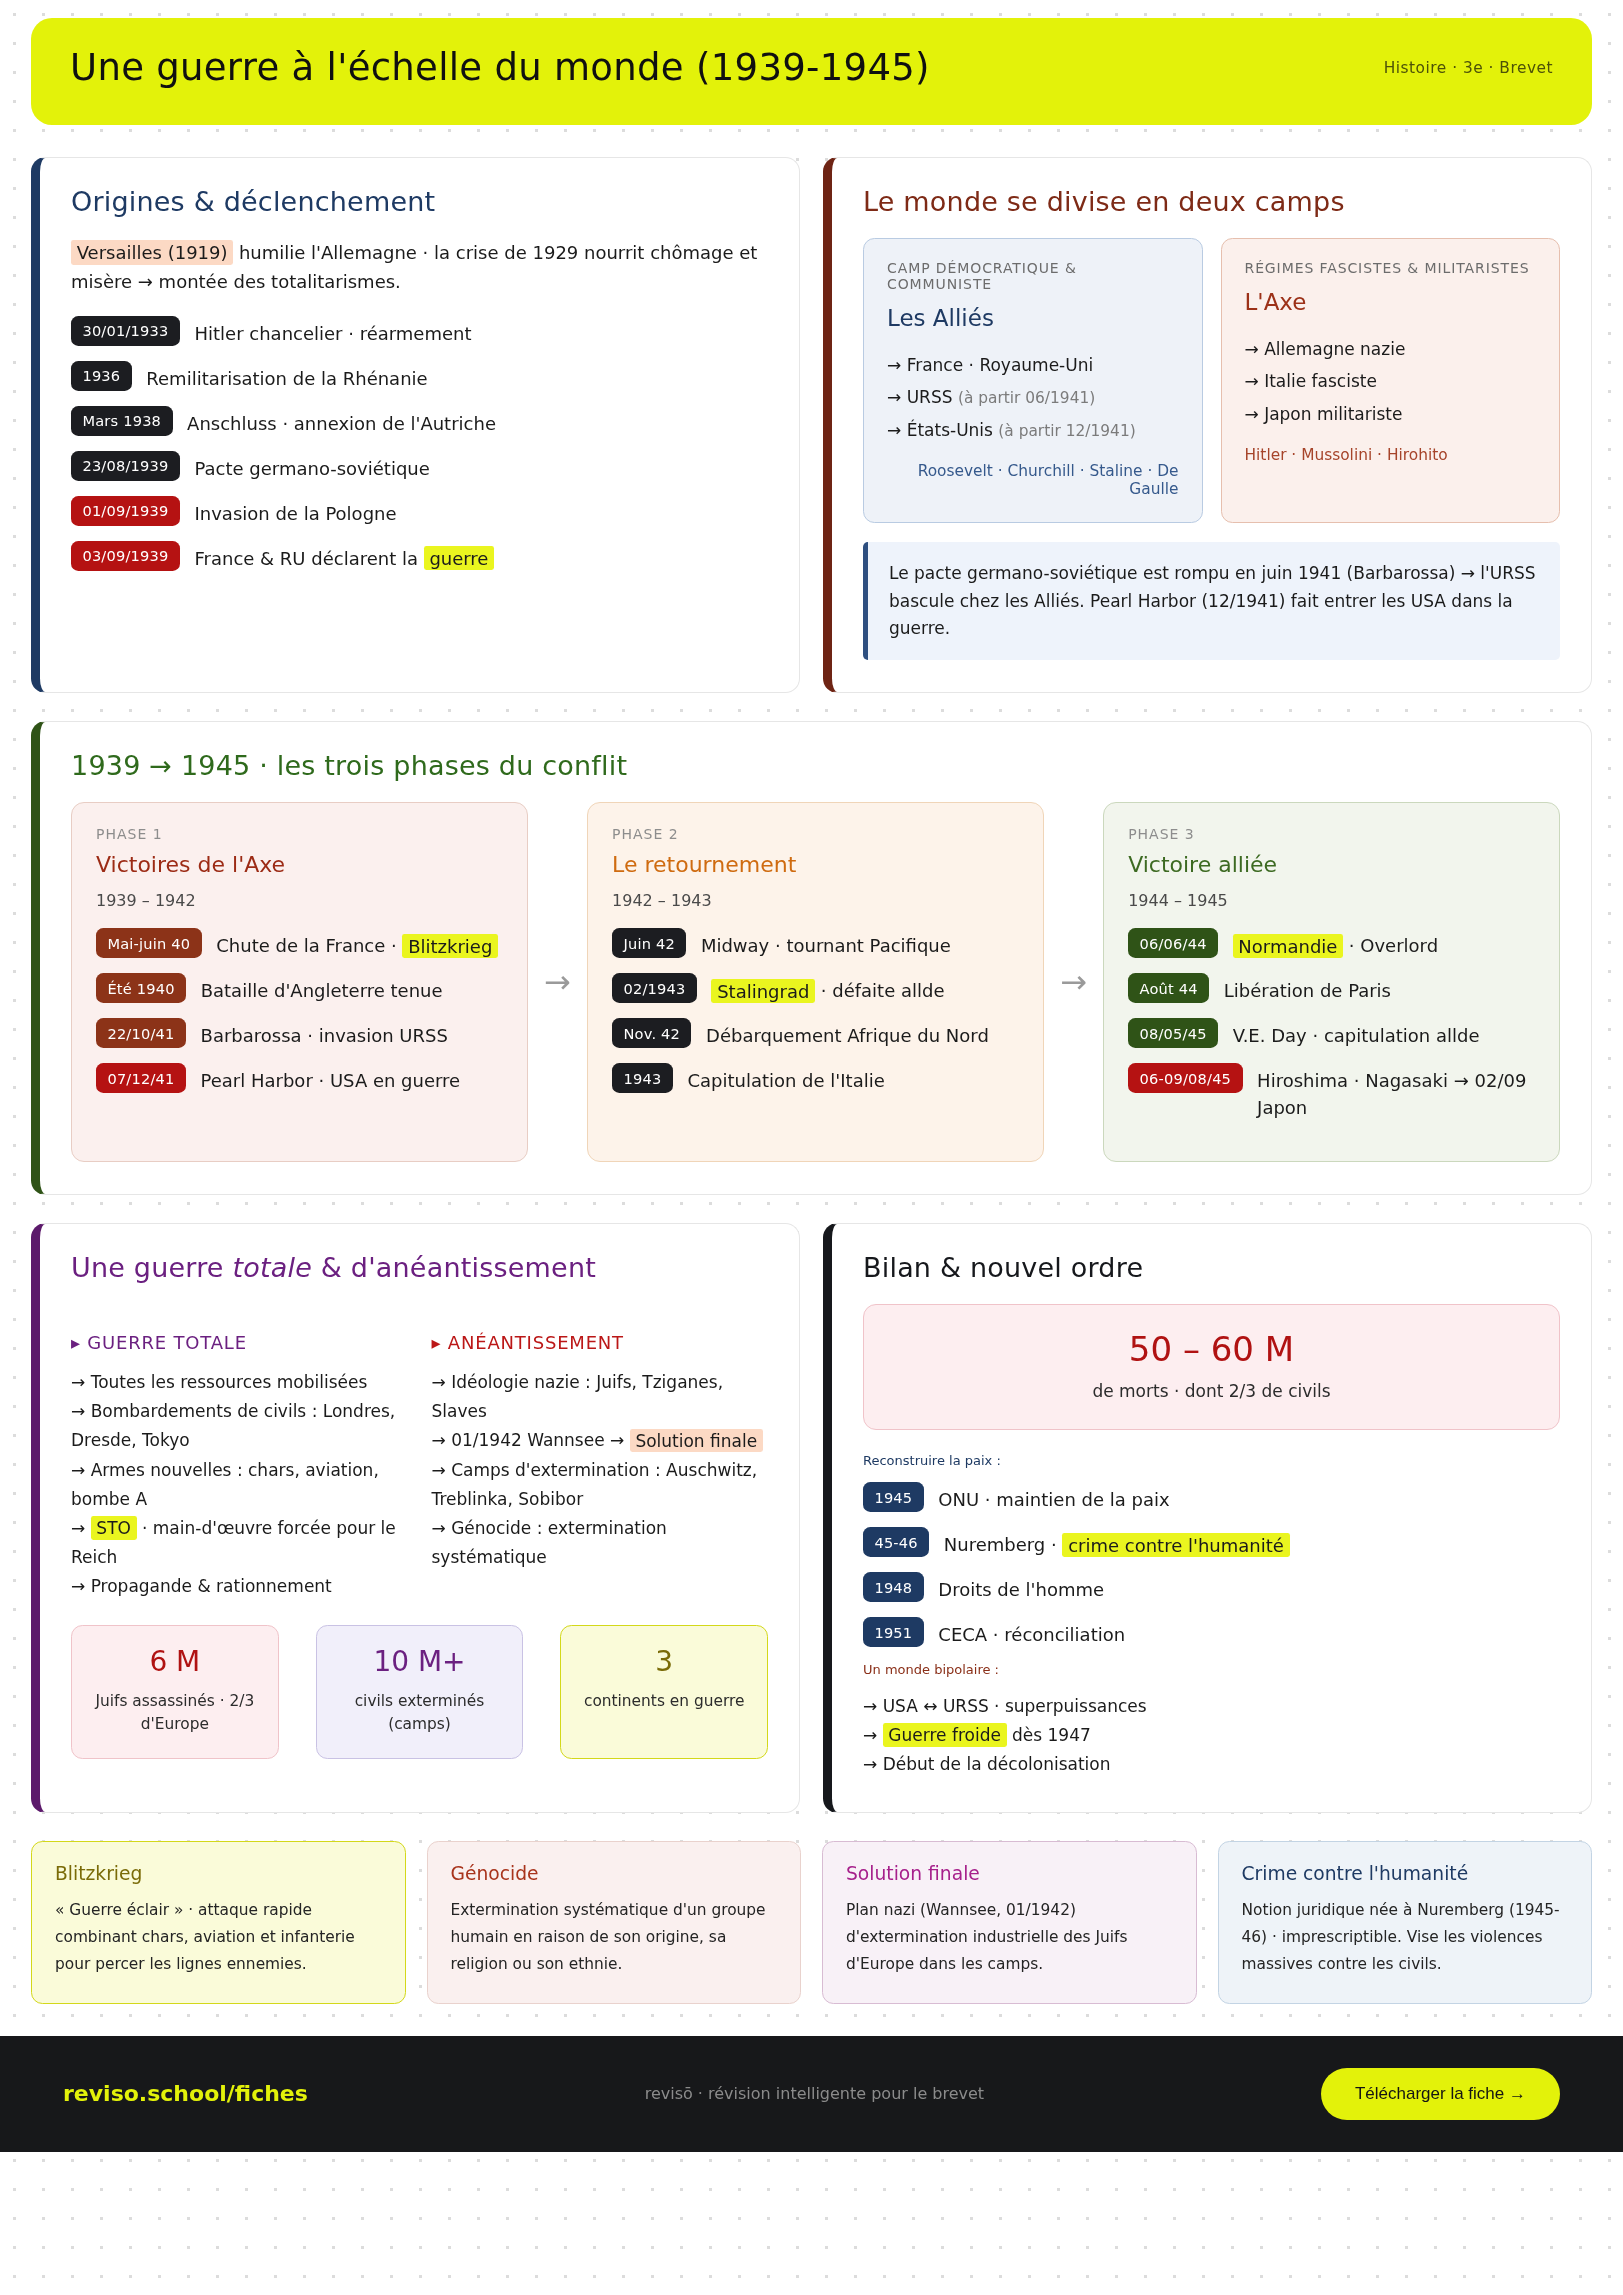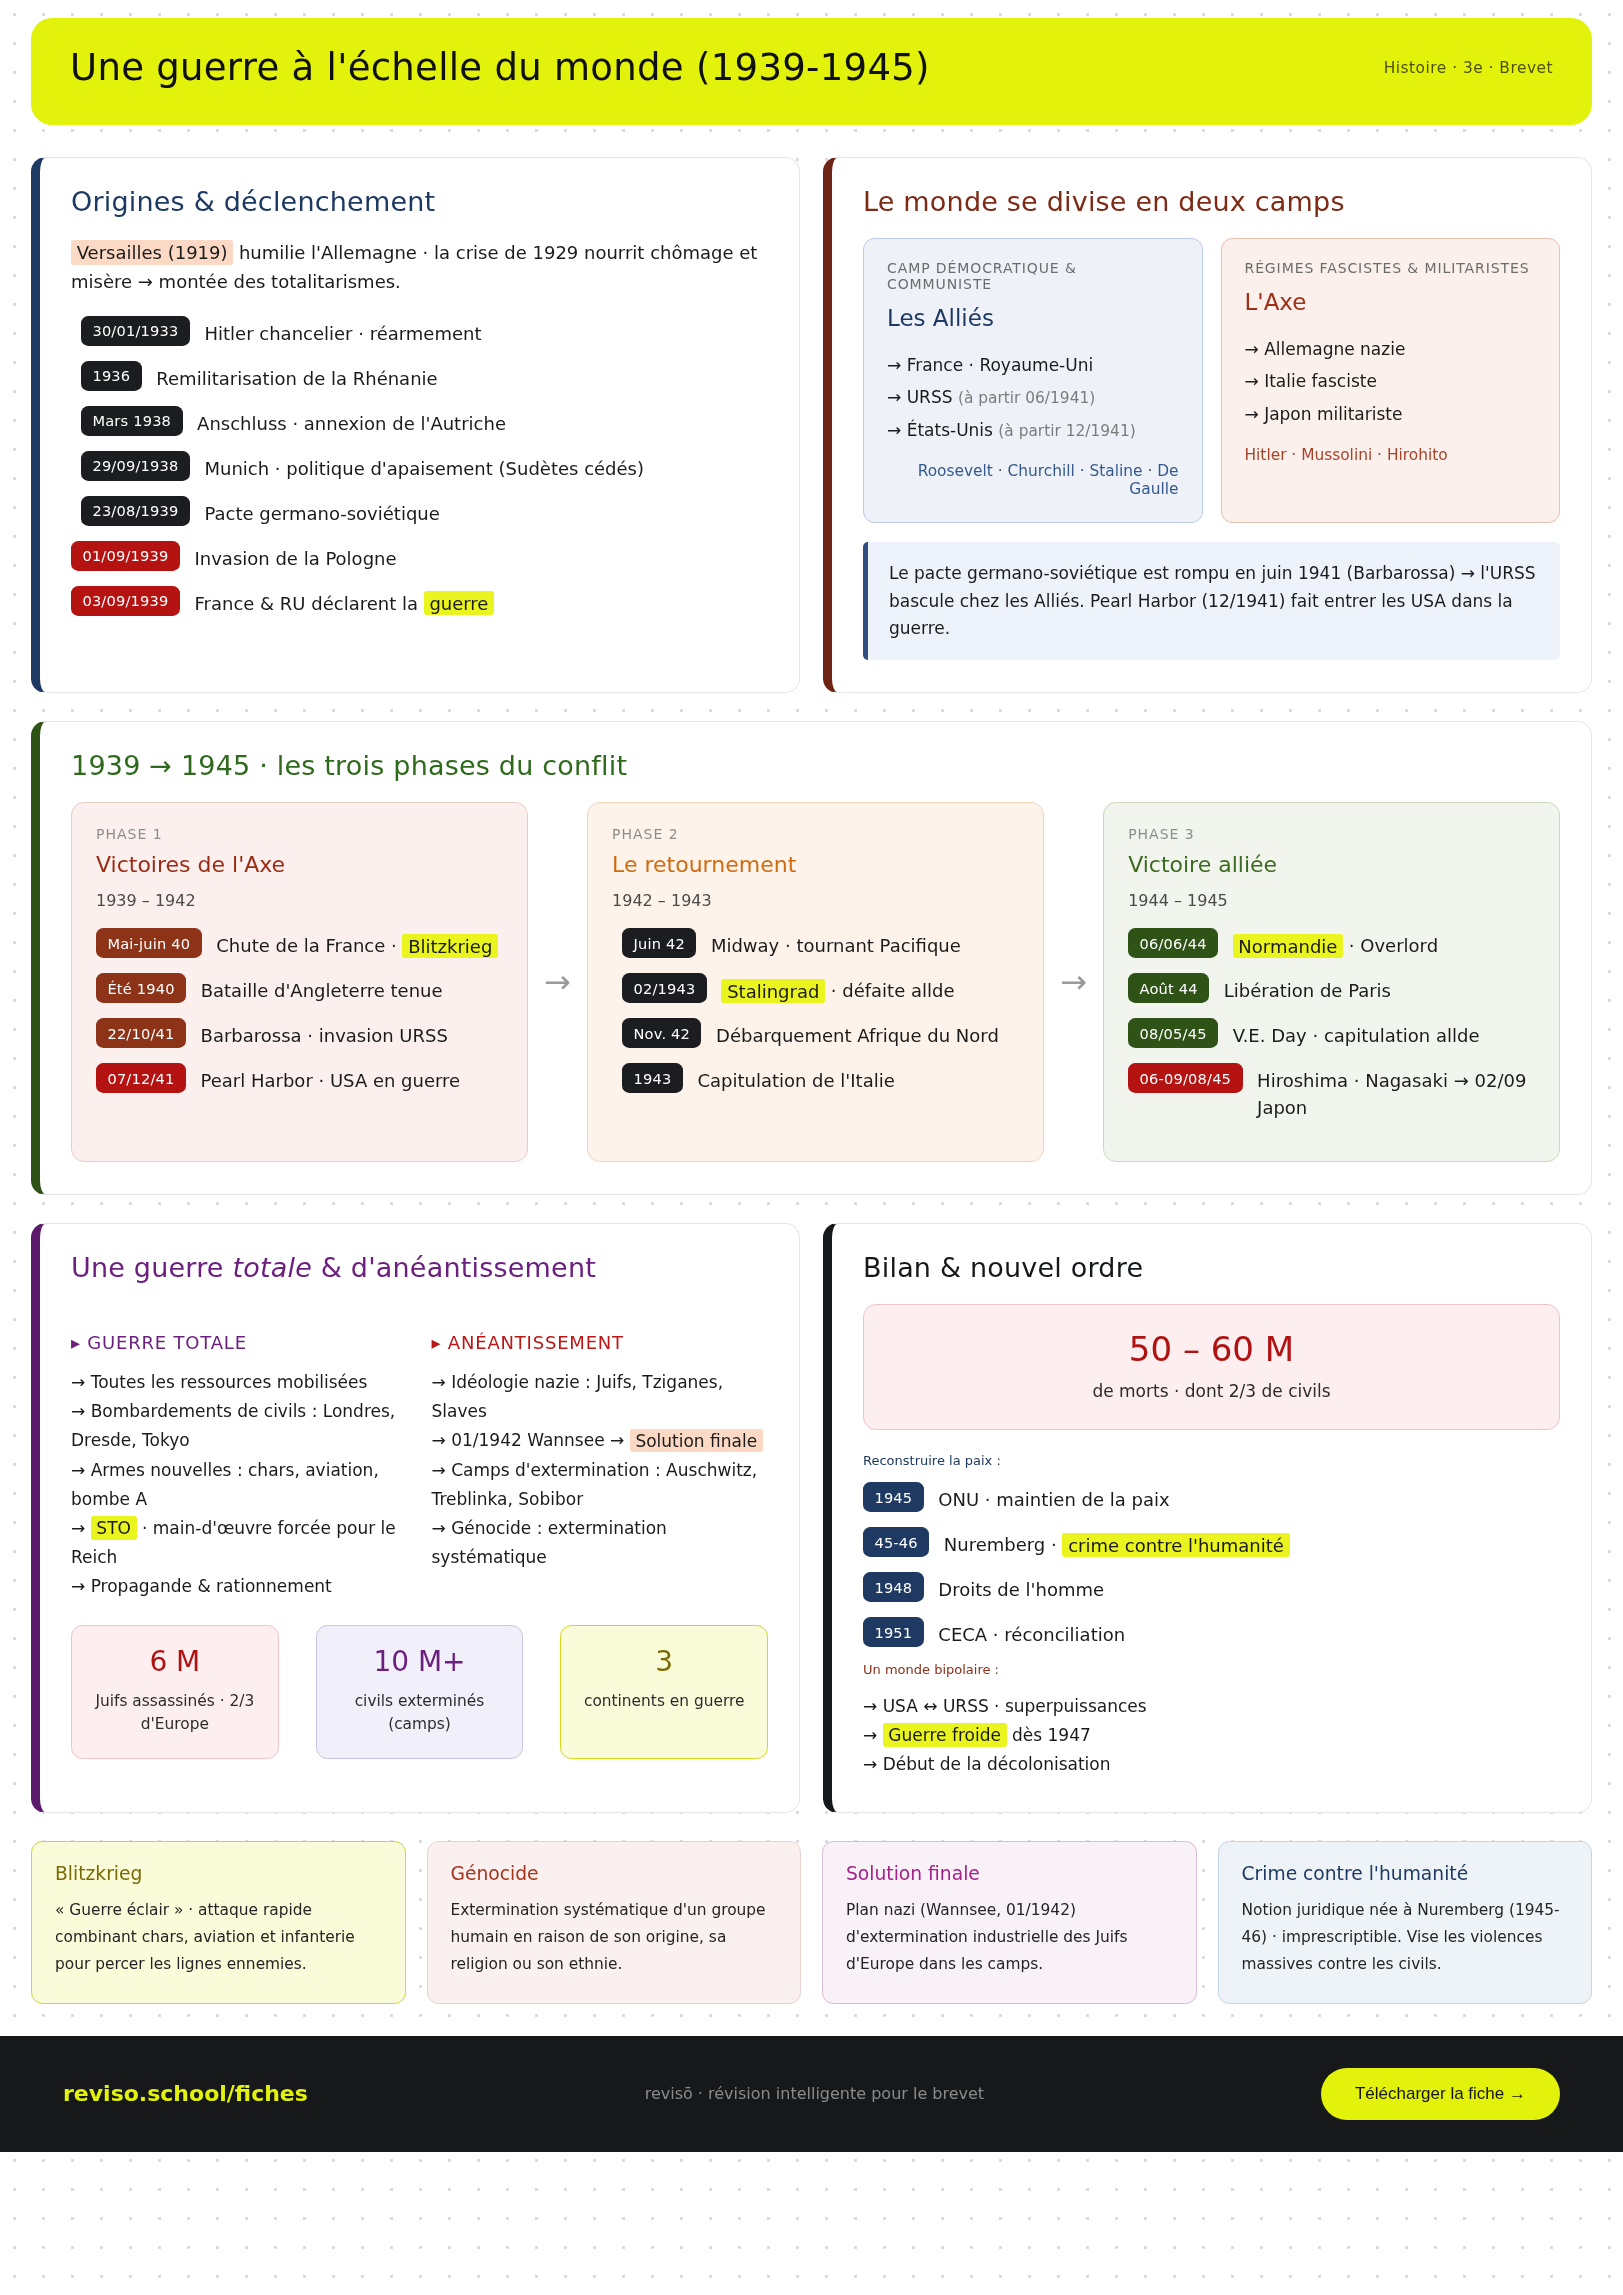--- a/index.html
+++ b/index.html
@@ -68,21 +68,21 @@
   .badge {
     display: inline-block;
     color: #fff;
     font-size: 14.6px;
     padding: 6.5px 11.4px;
     border-radius: 7.3px;
     white-space: nowrap;
     flex: none;
     letter-spacing: 0.2px;
   }
-  .b-dark  { background: #1c1d21; margin-left: 10px; }
+  .b-dark  { background: #1c1d21; }
   .b-red   { background: #b51212; }
   .b-brown { background: #8c3318; }
   .b-green { background: #2f5317; }
   .b-navy  { background: #1e3a63; }
   .ev-text { font-size: 18px; line-height: 1.5; padding-top: 4px; }
 
   
   .hl { background: #eaf51f; padding: 1.6px 5.7px; border-radius: 2.4px; }
   .hl-peach { background: #fcd9c4; padding: 1.6px 5.7px; border-radius: 2.4px; }
 
@@ -211,24 +211,20 @@
           </div>
           <div class="ev">
             <span class="badge b-dark">1936</span>
             <div class="ev-text">Remilitarisation de la Rhénanie</div>
           </div>
           <div class="ev">
             <span class="badge b-dark">Mars 1938</span>
             <div class="ev-text">Anschluss · annexion de l'Autriche</div>
           </div>
           <div class="ev">
-            <span class="badge b-dark">29/09/1938</span>
-            <div class="ev-text">Munich · politique d'apaisement (Sudètes cédés)</div>
-          </div>
-          <div class="ev">
             <span class="badge b-dark">23/08/1939</span>
             <div class="ev-text">Pacte germano-soviétique</div>
           </div>
           <div class="ev">
             <span class="badge b-red">01/09/1939</span>
             <div class="ev-text">Invasion de la Pologne</div>
           </div>
           <div class="ev">
             <span class="badge b-red">03/09/1939</span>
             <div class="ev-text">France &amp; RU déclarent la <span class="hl">guerre</span></div>

